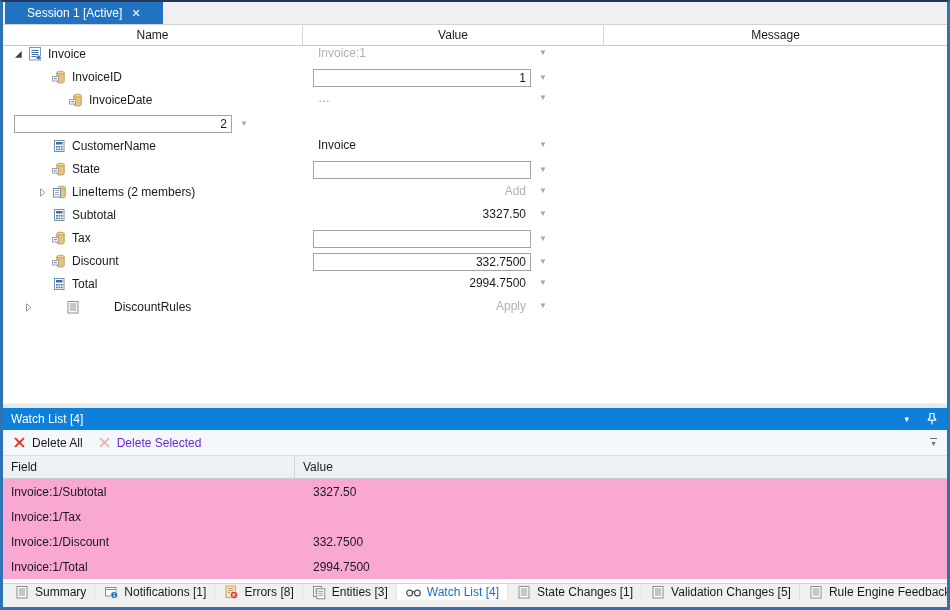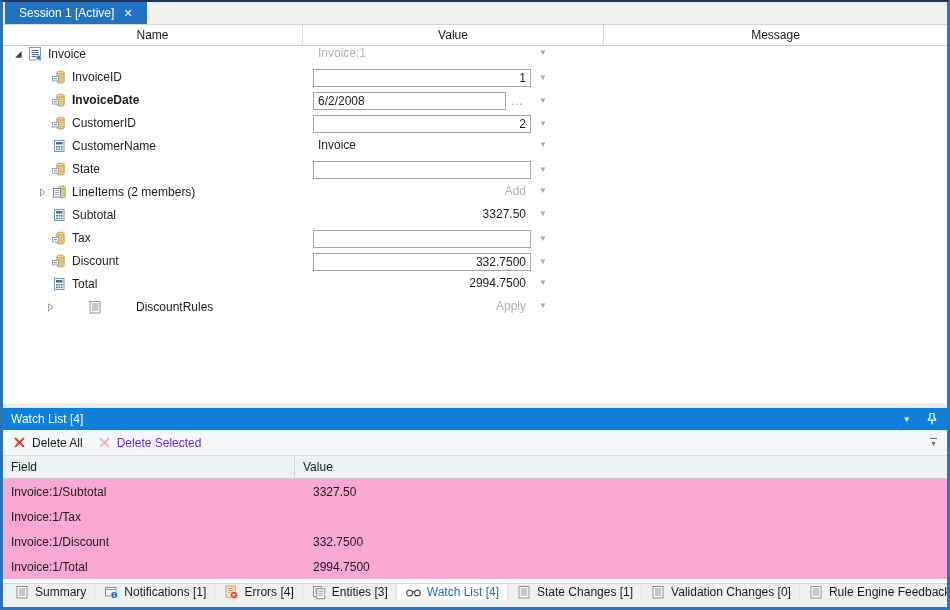--- a/index.html
+++ b/index.html
@@ -11,21 +11,21 @@
     --ghost:#b1b1b1;
   }
   *{margin:0;padding:0;box-sizing:border-box}
   body{background:#fff;font-family:"Liberation Sans",sans-serif;font-size:12px;color:#1a1a1a}
   .window{width:950px;height:610px;border-left:3px solid var(--winborder);border-right:3px solid var(--winborder);
     border-bottom:3px solid var(--winborder);border-top:2px solid var(--topborder);
     display:flex;flex-direction:column;background:#fff;overflow:hidden}
 
   
   .tabstrip{height:23px;flex:none;background:#f0f0f0;border-bottom:1px solid #d2d2d2;display:flex;align-items:stretch}
-  .stab{margin-left:2px;background:var(--accent);color:#fff;display:flex;align-items:center;gap:9px;padding:0 14px;cursor:default}
+  .stab{margin-left:2px;background:var(--accent);color:#fff;display:flex;align-items:center;gap:9px;padding:0 22px;cursor:default}
   .stab .close{font-size:11px;line-height:1}
 
   
   .ghead{height:21px;flex:none;display:flex;align-items:center;border-bottom:1px solid #c9c9c9;background:#fff}
   .hc{text-align:center;height:100%;display:flex;align-items:center;justify-content:center}
   .hc-name{width:299px}
   .hc-value{width:301px;border-left:1px solid #d8d8d8}
   .hc-msg{flex:1;border-left:1px solid #d8d8d8}
   .gbody{height:357px;flex:none;overflow:hidden;background:#fff}
   .g-row{height:23px;display:flex;align-items:flex-start}
@@ -133,54 +133,41 @@
         </div>
         <div class="g-value">
           <span class="vslot">
             <input class="vbox vr" value="1" style="">
           </span>
           <span class="vdd">▼</span>
         </div>
         <div class="g-msg"></div>
       </div>
       <div class="g-row">
-        <div class="g-name" style="padding-left: 31px; font-weight: bold;">
+        <div class="g-name" style="padding-left: 48px;">
           <span class="expander"></span>
           <span class="ricon">
             <svg width="16" height="16">
               <path d="M5.8 3.7v8.8c0 .9 1.7 1.6 3.7 1.6s3.7-.7 3.7-1.6V3.7" fill="#e6c283" stroke="#c8a057"></path>
               <ellipse cx="9.5" cy="3.7" rx="3.7" ry="1.5" fill="#f0d09a" stroke="#c8a057"></ellipse>
               <rect x="1.5" y="7.5" width="6" height="4.5" fill="#fff" stroke="#9aa0a6"></rect>
               <path d="M3 9.7h3" stroke="#6a7076"></path>
             </svg>
           </span>
           <span class="rlabel">InvoiceDate</span>
         </div>
         <div class="g-value">
           <span class="vslot">
-            <input class="vbox vnarrow" value="6/2/2008" style="">
             <span class="vellipsis">…</span>
           </span>
           <span class="vdd">▼</span>
         </div>
         <div class="g-msg"></div>
       </div>
       <div class="g-row">
-        <div class="g-name" style="padding-left: 31px;">
-          <span class="expander"></span>
-          <span class="ricon">
-            <svg width="16" height="16">
-              <path d="M5.8 3.7v8.8c0 .9 1.7 1.6 3.7 1.6s3.7-.7 3.7-1.6V3.7" fill="#e6c283" stroke="#c8a057"></path>
-              <ellipse cx="9.5" cy="3.7" rx="3.7" ry="1.5" fill="#f0d09a" stroke="#c8a057"></ellipse>
-              <rect x="1.5" y="7.5" width="6" height="4.5" fill="#fff" stroke="#9aa0a6"></rect>
-              <path d="M3 9.7h3" stroke="#6a7076"></path>
-            </svg>
-          </span>
-          <span class="rlabel">CustomerID</span>
-        </div>
         <div class="g-value">
           <span class="vslot">
             <input class="vbox vr" value="2" style="">
           </span>
           <span class="vdd">▼</span>
         </div>
         <div class="g-msg"></div>
       </div>
       <div class="g-row">
         <div class="g-name" style="padding-left: 31px;">
@@ -345,21 +332,21 @@
         </div>
         <div class="g-value">
           <span class="vslot">
             <span class="vtext vr">2994.7500</span>
           </span>
           <span class="vdd">▼</span>
         </div>
         <div class="g-msg"></div>
       </div>
       <div class="g-row">
-        <div class="g-name" style="padding-left: 39px; gap: 28px;">
+        <div class="g-name" style="padding-left: 17px; gap: 28px;">
           <span class="expander">
             <svg width="11" height="11">
               <path d="M3.5 1.8L8 5.5 3.5 9.2z" fill="#fff" stroke="#9a9a9a"></path>
             </svg>
           </span>
           <span class="ricon">
             <svg width="16" height="16">
               <rect x="3" y="2.5" width="10" height="11.5" fill="#fff" stroke="#8d8d8d"></rect>
               <path d="M4.8 5h6.5M4.8 7h6.5M4.8 9h6.5M4.8 11h6.5" stroke="#8d8d8d"></path>
             </svg>
@@ -462,21 +449,21 @@
       </div>
       <div class="btab">
         <span class="ticon">
           <svg width="16" height="16">
             <rect x="3" y="2" width="9.5" height="11.5" fill="#f3e3bd" stroke="#c4a96a"></rect>
             <path d="M5 4.5h5.5M5 6.5h5.5M5 8.5h5.5" stroke="#c4a96a"></path>
             <circle cx="11" cy="11" r="3.8" fill="#d9342b" stroke="#fff" stroke-width=".8"></circle>
             <path d="M9.6 9.6l2.8 2.8M12.4 9.6l-2.8 2.8" stroke="#fff" stroke-width="1.1"></path>
           </svg>
         </span>
-        <span>Errors [4]</span>
+        <span>Errors [8]</span>
       </div>
       <div class="btab">
         <span class="ticon">
           <svg width="16" height="16">
             <rect x="2.5" y="2.5" width="8" height="10" fill="#fff" stroke="#8d8d8d"></rect>
             <path d="M4 5h5M4 7h5M4 9h5" stroke="#9d9d9d"></path>
             <rect x="5.8" y="4.8" width="8" height="10" fill="#fff" stroke="#8d8d8d"></rect>
             <path d="M7.3 7.3h5M7.3 9.3h5M7.3 11.3h5" stroke="#9d9d9d"></path>
           </svg>
         </span>
@@ -501,21 +488,21 @@
         </span>
         <span>State Changes [1]</span>
       </div>
       <div class="btab">
         <span class="ticon">
           <svg width="16" height="16">
             <rect x="3" y="2.5" width="10" height="11.5" fill="#fff" stroke="#8d8d8d"></rect>
             <path d="M4.8 5h6.5M4.8 7h6.5M4.8 9h6.5M4.8 11h6.5" stroke="#8d8d8d"></path>
           </svg>
         </span>
-        <span>Validation Changes [0]</span>
+        <span>Validation Changes [5]</span>
       </div>
       <div class="btab">
         <span class="ticon">
           <svg width="16" height="16">
             <rect x="3" y="2.5" width="10" height="11.5" fill="#fff" stroke="#8d8d8d"></rect>
             <path d="M4.8 5h6.5M4.8 7h6.5M4.8 9h6.5M4.8 11h6.5" stroke="#8d8d8d"></path>
           </svg>
         </span>
         <span>Rule Engine Feedback [9]</span>
       </div>

